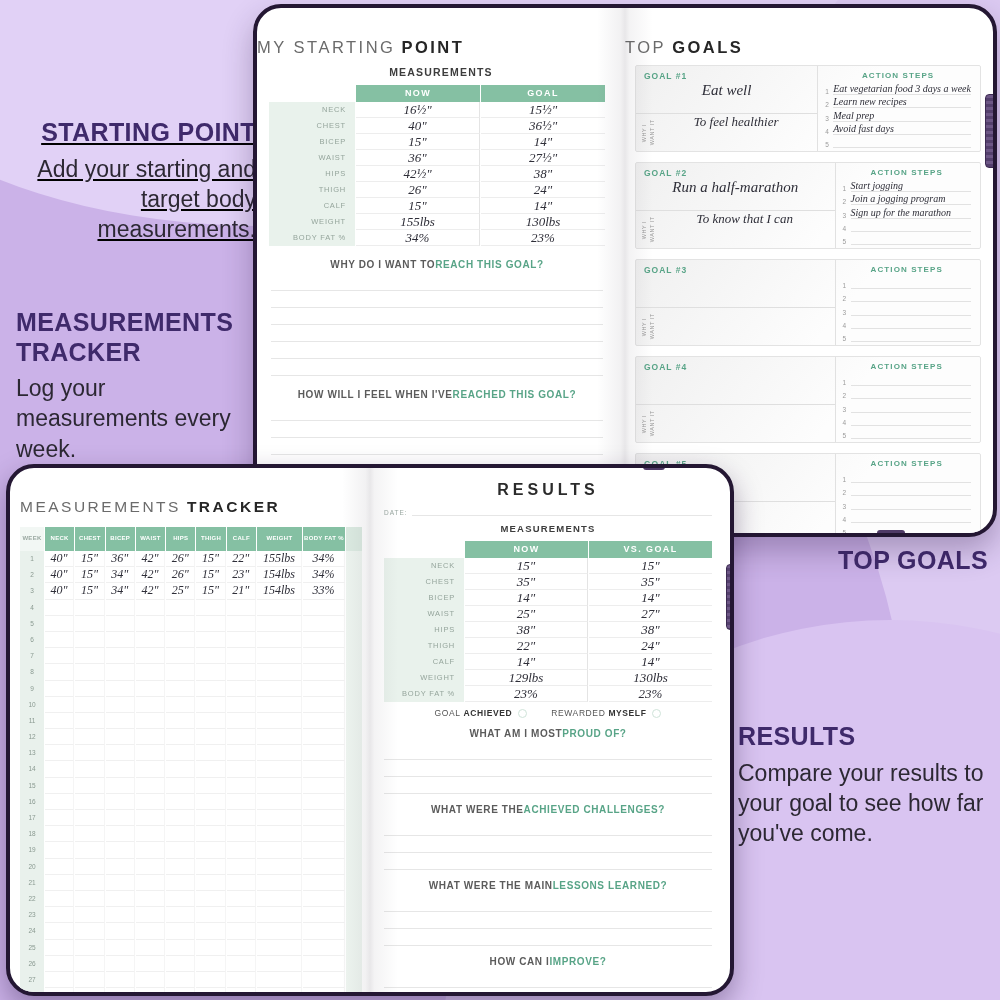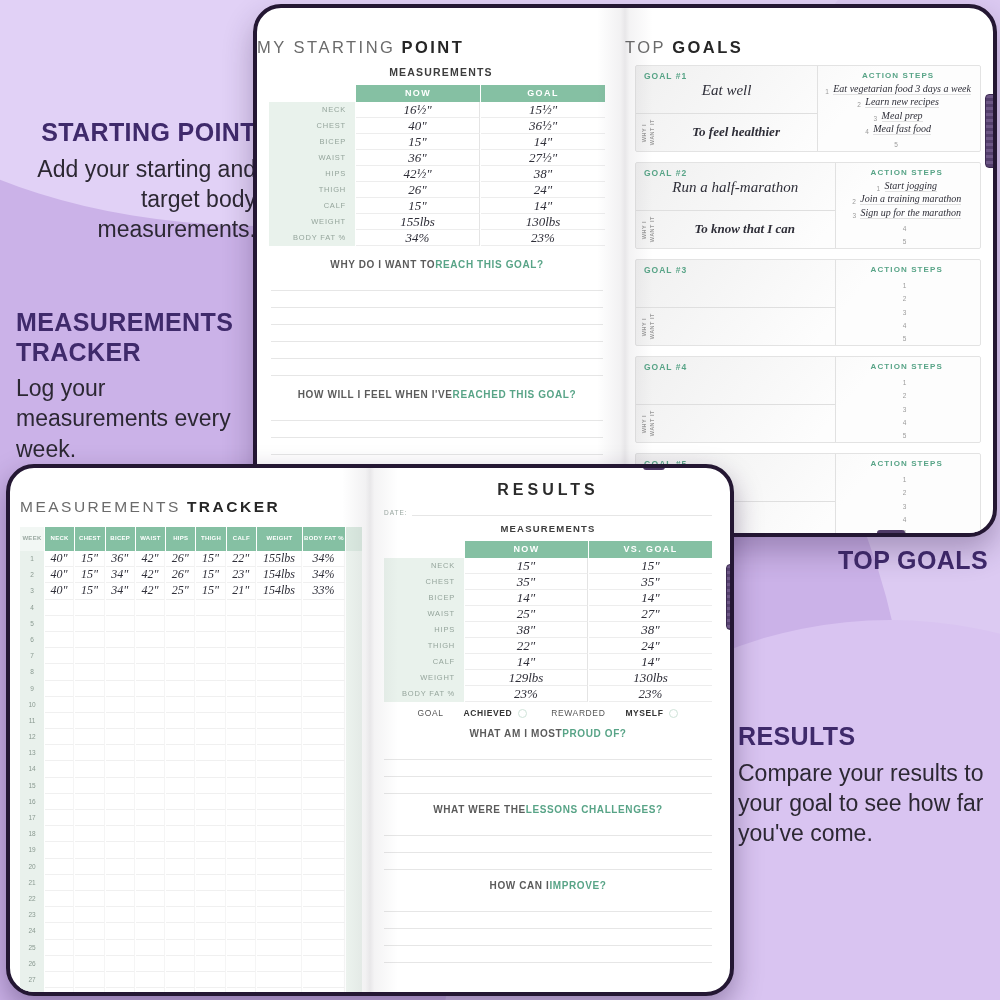--- a/index.html
+++ b/index.html
@@ -16,21 +16,21 @@
   .wave-corner { right:-340px; bottom:-520px; width:900px; height:900px;
     background:#d9c4f1; border-radius:50%; }
   .wave-light { left:-200px; top:-420px; width:1100px; height:640px;
     background:#e1d1f6; border-radius:50%; transform:rotate(-8deg); }
 
   
   .mk { position:absolute; z-index:1; }
   .mk-h { font-size:25px; font-weight:800; color:#3f2a6b; letter-spacing:.4px; line-height:1.18; }
   .mk-b { font-size:23px; color:#2c2833; line-height:1.32; margin-top:6px; }
   .mk-right { text-align:right; }
-  #mk-sp { top:118px; left:14px; width:242px; }
+  #mk-sp { top:118px; left:14px; width:242px;text-decoration:underline; }
   #mk-mt { top:308px; left:16px; width:235px; }
   #mk-tg { top:546px; left:738px; width:250px; }
   #mk-rs { top:722px; left:738px; width:252px; }
 
   
   .notebook { position:absolute; background:#fff; border:4px solid #241733;
     border-radius:28px; display:flex; overflow:hidden; }
   #book-top { left:253px; top:4px; width:744px; height:533px; z-index:2;
     box-shadow:0 14px 30px rgba(42,22,66,.30); }
   #book-bottom { left:6px; top:464px; width:728px; height:532px; z-index:3;
@@ -80,25 +80,25 @@
 
   
   .goals { margin:8px 12px 0 10px; display:flex; flex-direction:column; gap:10px; }
   .goalbox { height:87px; border:1px solid #e3e3e3; border-radius:2px; display:flex;
     background:linear-gradient(130deg,#f0f0f0 0%,#fdfdfd 60%); }
   .goal-left { width:58%; position:relative; border-right:1px solid #e1e1e1; }
   .goal-label { position:absolute; top:5px; left:8px; font-size:8.5px; font-weight:bold;
     color:#58a487; letter-spacing:1px; }
   .goal-text { position:absolute; top:16px; left:0; right:0; text-align:center; font-size:15px; }
   .goal-why { position:absolute; top:55%; bottom:0; left:0; right:0;
-    border-top:1px solid #dfdfdf; display:flex; align-items:center;font-weight:bold; }
+    border-top:1px solid #dfdfdf; display:flex; align-items:flex-start; }
   .why-label { writing-mode:vertical-rl; transform:rotate(180deg); font-size:5.5px;
     color:#9a9a9a; letter-spacing:.5px; margin-left:5px; line-height:1.4; width:14px; text-align:center; }
   .why-text { flex:1; text-align:center; font-size:13px; }
-  .goal-right { flex:1; padding:5px 9px 3px 7px; display:flex; flex-direction:column;align-items:center; }
+  .goal-right { flex:1; padding:5px 9px 3px 7px; display:flex; flex-direction:column; }
   .steps-label { text-align:center; font-size:8px; font-weight:bold; color:#58a487;
     letter-spacing:1.1px; margin-bottom:2px; }
   .steprow { height:14px; display:flex; align-items:flex-end; }
   .stepnum { font-size:6.5px; color:#9b9b9b; width:8px; flex:none; }
   .stepline { flex:1; border-bottom:1px solid #e2e2e2; font-size:10px; line-height:11px;
     white-space:nowrap; overflow:visible; }
 
   
   #tracker-page { padding:0 8px 0 10px; }
   .thead, .trow { display:grid; grid-template-columns:24px repeat(7,1fr) 45px 42px 16px;
@@ -117,21 +117,21 @@
 
   
   #res-page { padding:0 18px 0 14px; }
   .res-title { text-align:center; font-size:16px; font-weight:800; color:#2b2b2b;
     letter-spacing:4px; margin-top:13px; }
   .date-row { display:flex; align-items:flex-end; margin-top:9px; }
   .date-label { font-size:6.5px; color:#9aa8a1; letter-spacing:1px; }
   .date-line { flex:1; border-bottom:1px solid #e6e6e6; height:8px; margin-left:4px; }
   .checks { display:flex; justify-content:center; gap:24px; margin-top:6px; }
   .check { display:flex; align-items:center; font-size:8.5px; color:#555; letter-spacing:.6px; }
-  .check .bold { font-weight:800; color:#333; margin-left:20px; }
+  .check .bold { font-weight:800; color:#333; margin-left:3px; }
   .circle { width:9px; height:9px; border-radius:50%; border:1.5px solid #cfe3d9;
     margin-left:6px; display:inline-block; }
   #res-questions .qhead { margin-top:10px; }
 
   #tracker-title { font-size:15.5px; }
 </style>
 </head>
 <body>
 
 <div class="wave wave-dark"></div>
@@ -248,21 +248,21 @@
             <div class="steprow">
               <span class="stepnum">2</span>
               <span class="stepline hw">Learn new recipes</span>
             </div>
             <div class="steprow">
               <span class="stepnum">3</span>
               <span class="stepline hw">Meal prep</span>
             </div>
             <div class="steprow">
               <span class="stepnum">4</span>
-              <span class="stepline hw">Meal fast food</span>
+              <span class="stepline hw">Avoid fast days</span>
             </div>
             <div class="steprow">
               <span class="stepnum">5</span>
               <span class="stepline hw"></span>
             </div>
           </div>
         </div>
         <div class="goalbox">
           <div class="goal-left">
             <div class="goal-label">GOAL #2</div>
@@ -273,21 +273,21 @@
             </div>
           </div>
           <div class="goal-right">
             <div class="steps-label">ACTION STEPS</div>
             <div class="steprow">
               <span class="stepnum">1</span>
               <span class="stepline hw">Start jogging</span>
             </div>
             <div class="steprow">
               <span class="stepnum">2</span>
-              <span class="stepline hw">Join a training marathon</span>
+              <span class="stepline hw">Join a jogging program</span>
             </div>
             <div class="steprow">
               <span class="stepnum">3</span>
               <span class="stepline hw">Sign up for the marathon</span>
             </div>
             <div class="steprow">
               <span class="stepnum">4</span>
               <span class="stepline hw"></span>
             </div>
             <div class="steprow">
@@ -859,21 +859,25 @@
           <span class="bold">MYSELF</span>
           <span class="circle"></span>
         </div>
       </div>
     <div id="res-questions">
         <div class="qsec">
           <div class="qhead"><span>WHAT AM I MOST</span><span class="qgreen">PROUD OF?</span></div>
           <div class="lines" style="height: 51px;"></div>
         </div>
         <div class="qsec">
-          <div class="qhead"><span>WHAT WERE THE</span><span class="qgreen">LESSONS CHALLENGES?</span></div>
+          <div class="qhead"><span>WHAT WERE THE</span><span class="qgreen">ACHIEVED CHALLENGES?</span></div>
+          <div class="lines" style="height: 51px;"></div>
+        </div>
+        <div class="qsec">
+          <div class="qhead"><span>WHAT WERE THE MAIN</span><span class="qgreen">LESSONS LEARNED?</span></div>
           <div class="lines" style="height: 51px;"></div>
         </div>
         <div class="qsec">
           <div class="qhead"><span>HOW CAN I</span><span class="qgreen">IMPROVE?</span></div>
           <div class="lines" style="height: 68px;"></div>
         </div>
       </div>
   </div>
   <div class="gutter"></div>
   <div class="pen-loop" id="loop-bottom"></div>

